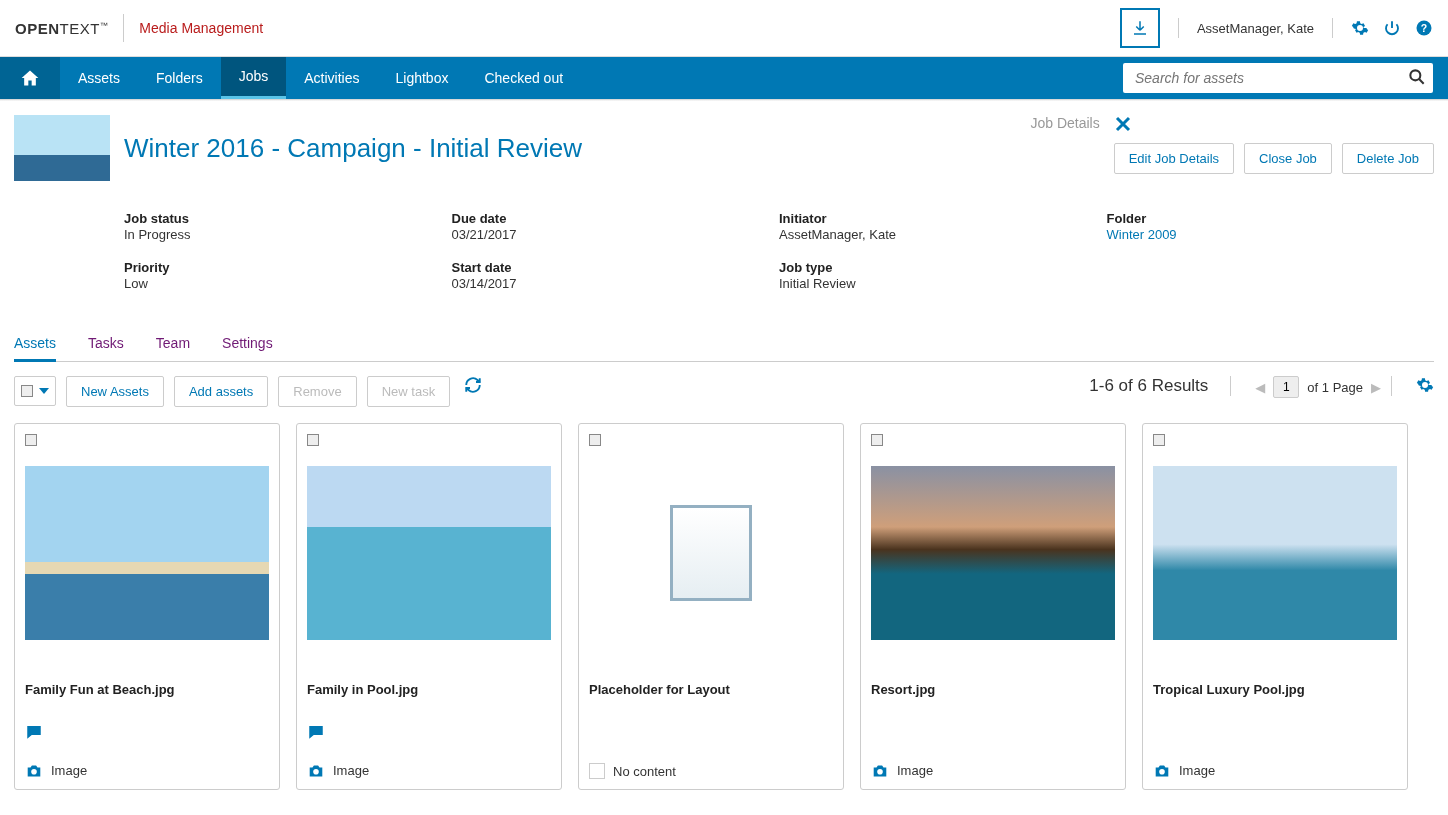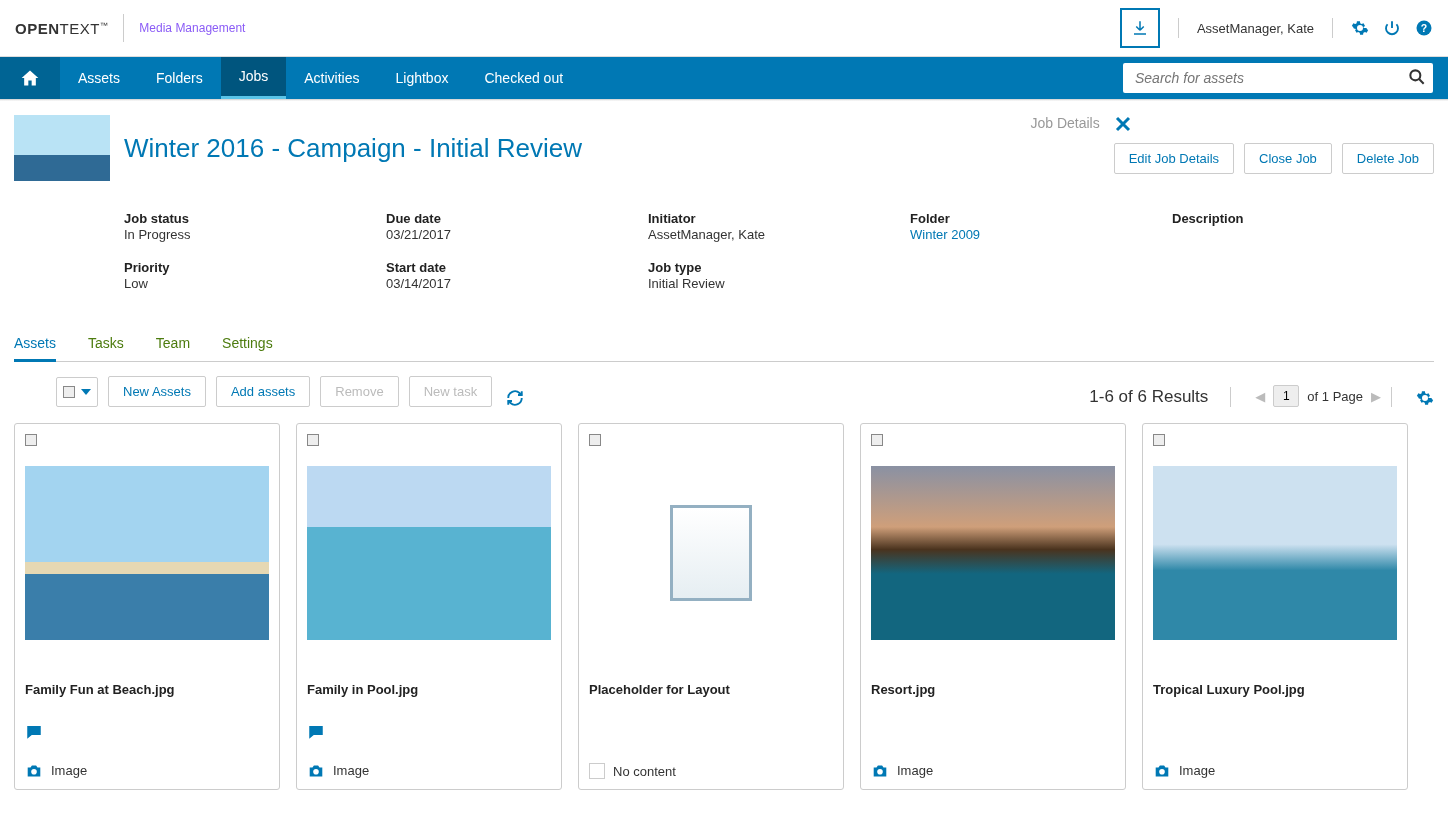--- a/index.html
+++ b/index.html
@@ -2,21 +2,21 @@
 <html><head>
 <meta charset="utf-8">
 <style>
 * { box-sizing: border-box; margin: 0; padding: 0; }
 body { font-family: Arial, Helvetica, sans-serif; font-size: 13px; color: #333; background: #fff; }
 .header { display: flex; align-items: center; height: 57px; padding: 0 15px; border-bottom: 1px solid #ddd; }
 .logo-area { display: flex; align-items: center; gap: 15px; }
 .logo-text { font-size: 15px; letter-spacing: 0.5px; font-weight: 400; }
 .logo-text b { font-weight: 700; }
 .logo-divider { width:1px; height:28px; background:#ccc; }
-.app-name { color:#8b5cf6; font-size: 12px; }
+.app-name { color:#b91c1c; font-size: 14px; }
 .header-spacer { flex:1; }
 .header-right { display:flex; align-items:center; gap:18px; }
 .download-box { width:40px; height:40px; border:2px solid #0078b4; display:flex; align-items:center; justify-content:center; color:#0078b4; }
 .user-name { font-size:13px; color:#333; }
 .header-icons { display:flex; align-items:center; gap:14px; }
 .header-icon { color:#0078b4; cursor:pointer; }
 .main-nav { display:flex; align-items:center; background:#0078b4; height:42px; }
 .nav-home { width:60px; height:42px; background:#006494; display:flex; align-items:center; justify-content:center; color:#fff; }
 .nav-item { padding:0 18px; height:42px; line-height:42px; color:#fff; cursor:pointer; font-size:14px; }
 .nav-item.active { background:#00557e; border-bottom: 3px solid #59c3e8; box-sizing: border-box; line-height: 39px; }
@@ -35,23 +35,23 @@
 .close-x { color:#0078b4; cursor:pointer; font-size:22px; margin-bottom:10px; text-align:right; }
 .btn { border:1px solid #ccc; background:#fff; color:#0078b4; padding:7px 14px; cursor:pointer; font-size:13px; border-radius:2px; }
 .btn[disabled] { color:#bbb; cursor:default; }
 .details-grid { display:flex; margin-top:30px; padding-left: 110px; }
 .details-col { flex:1; }
 .detail-group { margin-bottom:18px; }
 .detail-label { font-weight:700; font-size:13px; color:#222; }
 .detail-value { font-size:13px; color:#333; margin-top:1px; }
 .detail-value.link { color:#0078b4; }
 .subtabs { display:flex; gap:32px; border-bottom:1px solid #ccc; margin-top:18px; padding-left: 0px;}
-.subtab { padding: 8px 0; font-size:14px; color:#4d7c0f; cursor:pointer; }
+.subtab { padding: 8px 0; font-size:14px; color:#701a75; cursor:pointer; }
 .subtab.active { color:#0078b4; border-bottom:3px solid #0078b4; margin-bottom:-1px; }
-.toolbar-row { display:flex; align-items:flex-end; margin-top:14px; gap:10px;margin-left:42px; }
+.toolbar-row { display:flex; align-items:flex-start; margin-top:14px; gap:10px; }
 .select-all-wrap { display:flex; align-items:center; border:1px solid #ccc; border-radius:2px; height:30px; padding:0 6px; gap:6px;}
 .checkbox { width:12px; height:12px; border:1px solid #888; background:#eee; display:inline-block; }
 .triangle-down { width:0; height:0; border-left:5px solid transparent; border-right:5px solid transparent; border-top:6px solid #0078b4; }
 .refresh-icon { color:#0078b4; cursor:pointer; margin-left:4px; }
 .toolbar-spacer { flex:1; }
 .results-text { font-size:17px; color:#333; }
 .pager { display:flex; align-items:center; gap:8px; margin-left:14px; }
 .pager-arrow { color:#bbb; }
 .page-input { width:26px; height:22px; text-align:center; border:1px solid #ccc; background:#eee; font-size:12px; border-radius:2px; }
 .gear-right { color:#0078b4; cursor:pointer; margin-left:14px; }
@@ -190,25 +190,20 @@
         <div class="detail-label">Job type</div>
         <div class="detail-value">Initial Review</div>
       </div>
     </div>
     <div class="details-col">
       <div class="detail-group">
         <div class="detail-label">Folder</div>
         <div class="detail-value link">Winter 2009</div>
       </div>
     </div>
-    <div class="details-col">
-      <div class="detail-group">
-        <div class="detail-label">Description</div>
-      </div>
-    </div>
   </div>
 
   <div class="subtabs">
     <div class="subtab active">Assets</div>
     <div class="subtab">Tasks</div>
     <div class="subtab">Team</div>
     <div class="subtab">Settings</div>
   </div>
 
   <div class="toolbar-row">

